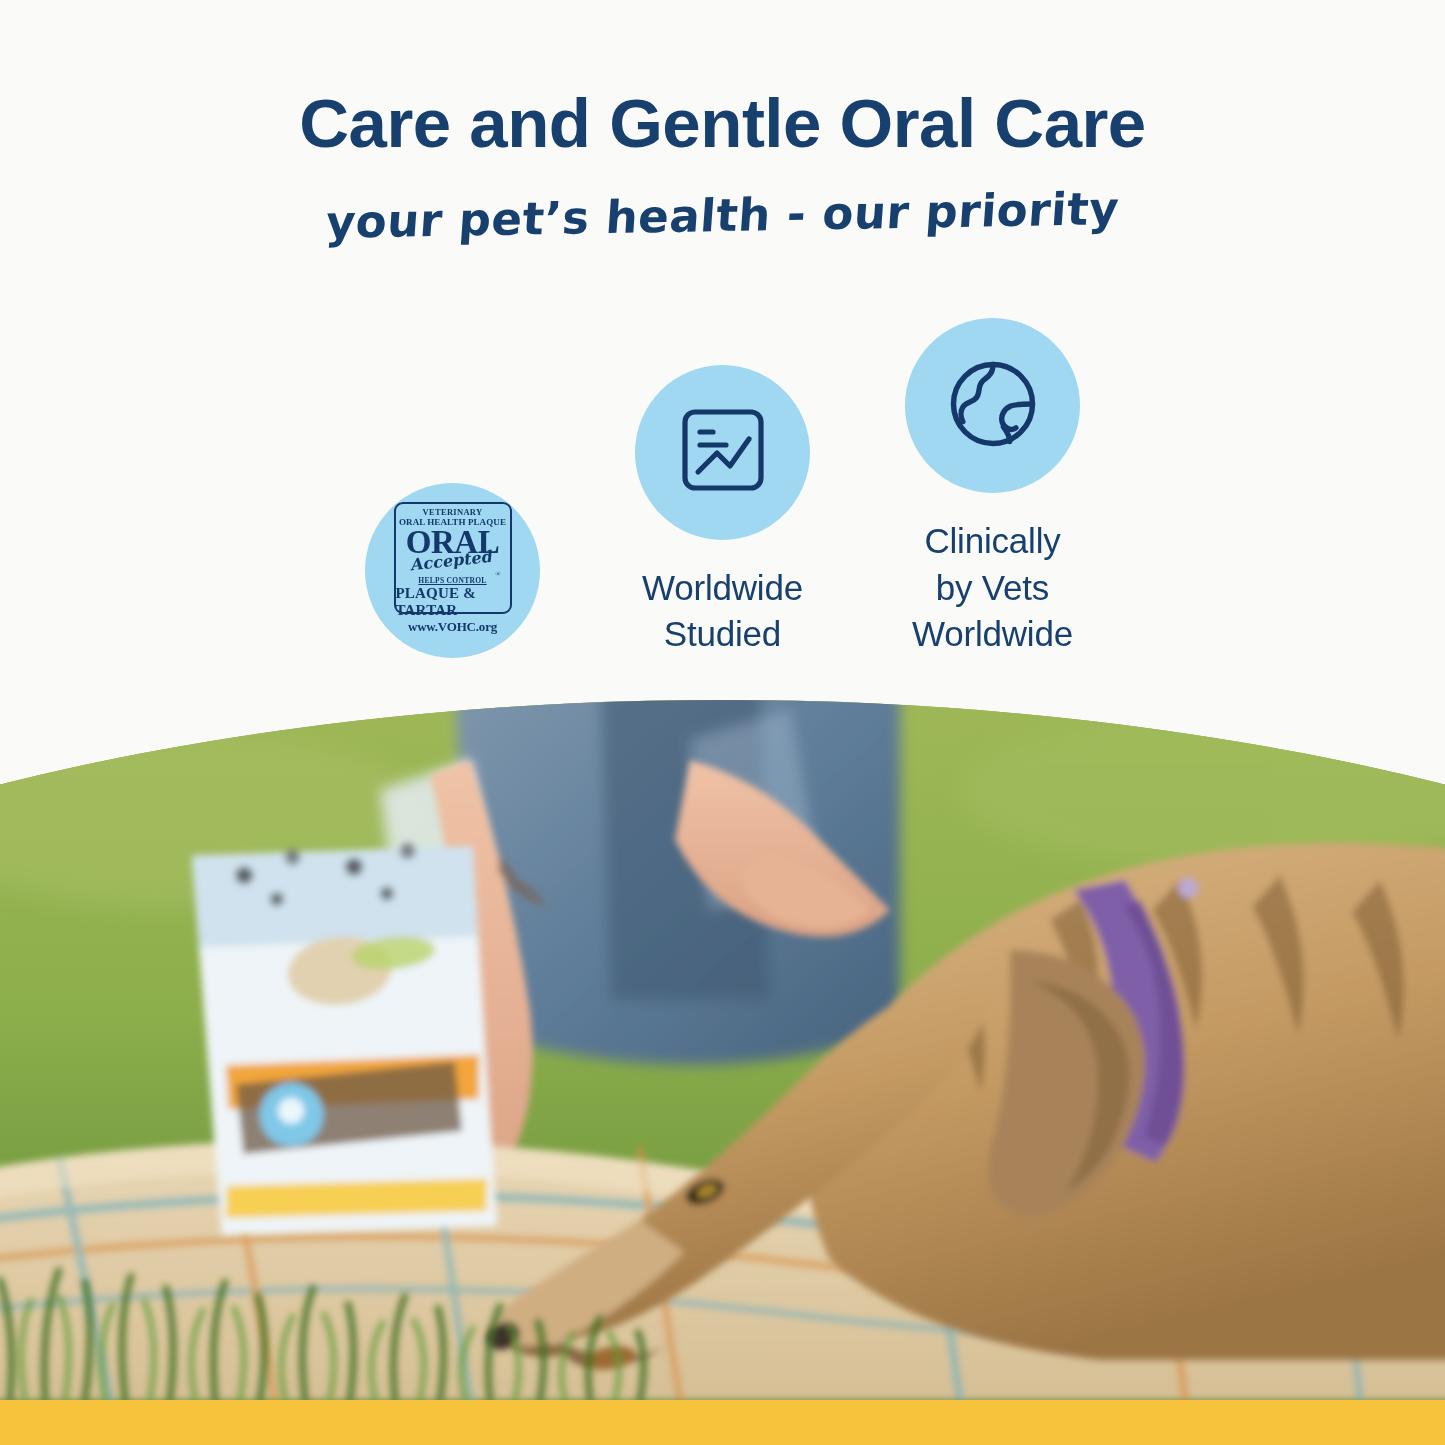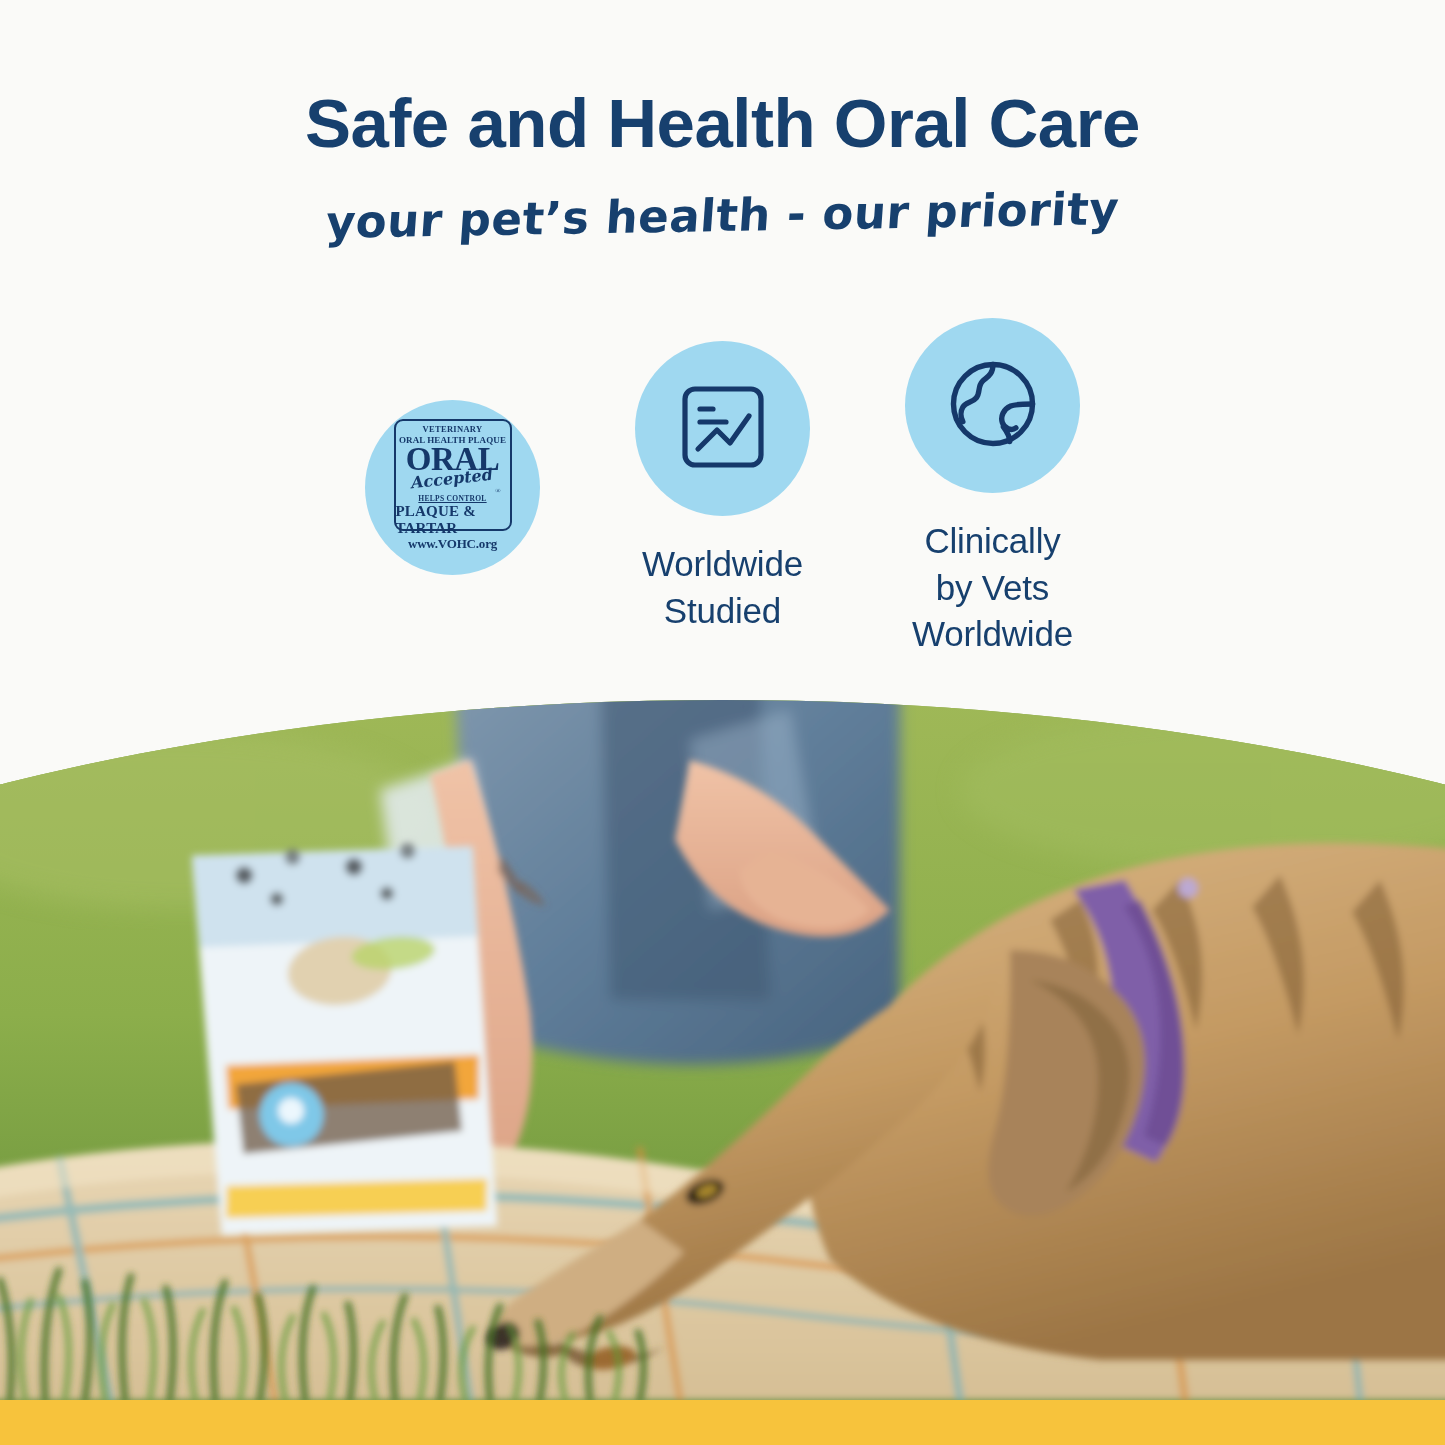--- a/index.html
+++ b/index.html
@@ -39,21 +39,21 @@
     color:#17406E;
     letter-spacing:0.5px;
     transform:skewX(-5deg) rotate(-1deg);
   }
 
   
   .features{
     position:absolute;top:318px;left:0;width:1445px;
     display:flex;
     justify-content:center;
-    align-items:center;
+    align-items:flex-end;
   }
   .feature{
     width:270px;
     display:flex;
     flex-direction:column;
     align-items:center;
   }
   .f-circle{
     width:175px;height:175px;border-radius:50%;
     background:#9FD8F0;
@@ -131,21 +131,21 @@
   .bottombar{
     position:absolute;left:0;bottom:0;width:1445px;height:45px;
     background:#F7C33C;
   }
 </style>
 </head>
 <body>
 
 <div class="page">
 
-  <div class="headline">Safe and Health Oral Care</div>
+  <div class="headline">Care and Gentle Oral Care</div>
   <div class="subhead">your pet’s health - our priority</div>
 
   <div class="features">
 
     <div class="feature">
       <div class="f-circle">
         <div class="vohc">
           <div class="vohc-box">
             <div class="vohc-top1">VETERINARY</div>
             <div class="vohc-top2">ORAL HEALTH PLAQUE</div>

